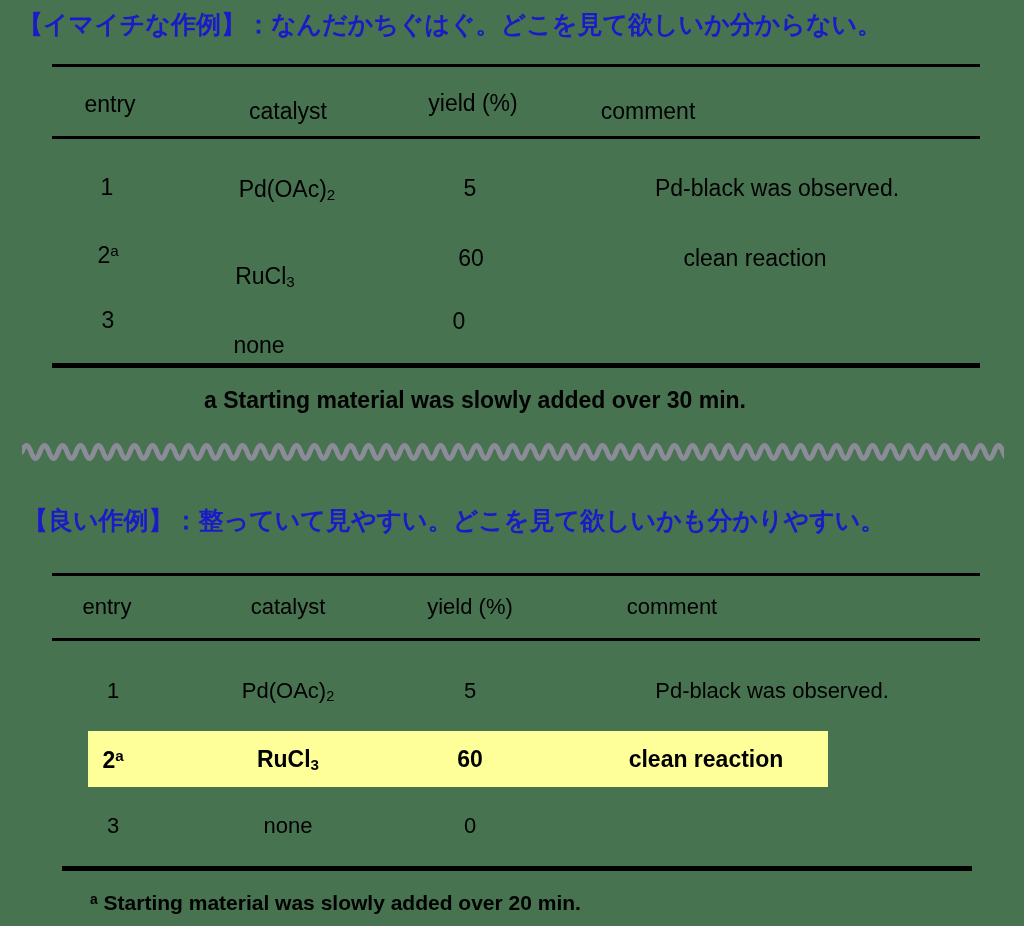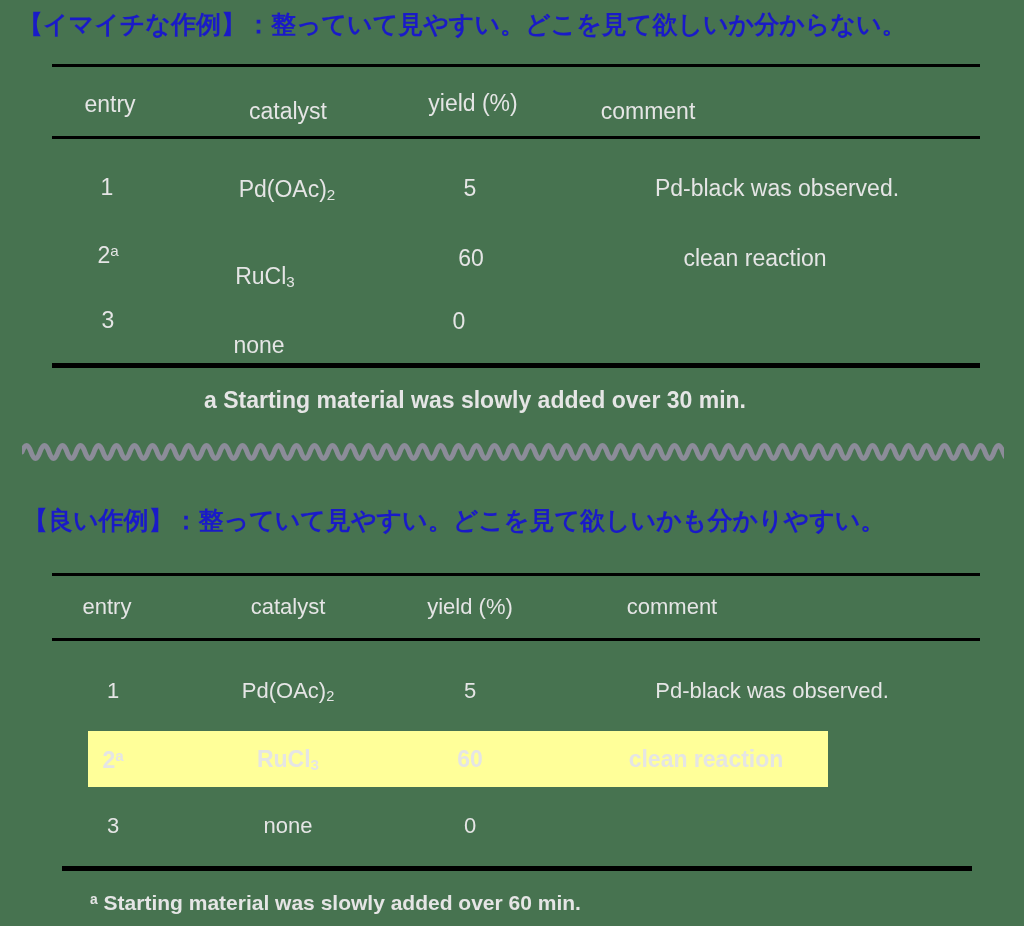--- a/index.html
+++ b/index.html
@@ -45,21 +45,21 @@
     width: 982px;
     height: 30px;
   }
   #wavy-divider svg { display: block; }
 
   
   .cell {
     position: absolute;
     white-space: nowrap;
     line-height: 1;
-    color: #e5e5e5;
+    color: #000000;
   }
   .cell.center { transform: translateX(-50%); }
 
   
   .bad .hdr   { font-size: 23px; font-weight: normal; }
   .bad .body  { font-size: 23px; font-weight: normal; }
   .bad .note  { font-size: 23px; font-weight: bold; }
 
   
   .good .hdr  { font-size: 22px; font-weight: normal; }
@@ -76,21 +76,21 @@
     left: 88px;
     top: 731px;
     width: 740px;
     height: 56px;
     background: #ffff99;
   }
 </style>
 </head>
 <body>
 
-<div class="heading" id="heading-bad">【イマイチな作例】：整っていて見やすい。どこを見て欲しいか分からない。</div>
+<div class="heading" id="heading-bad">【イマイチな作例】：なんだかちぐはぐ。どこを見て欲しいか分からない。</div>
 
 <div class="bad">
 
   <div class="rule rule-thin" style="left:52px; top:64px; width:928px;"></div>
 
   <div class="cell hdr center" style="left:110px; top:93px;">entry</div>
   <div class="cell hdr center" style="left:288px; top:100px;">catalyst</div>
   <div class="cell hdr center" style="left:473px; top:92px;">yield (%)</div>
   <div class="cell hdr center" style="left:648px; top:100px;">comment</div>
 
@@ -154,14 +154,14 @@
   <div class="cell hl center" style="left:288px; top:748px;"><span>RuCl</span><sub>3</sub></div>
   <div class="cell hl center" style="left:470px; top:748px;">60</div>
   <div class="cell hl center" style="left:706px; top:748px;">clean reaction</div>
 
   <div class="cell body center" style="left:113px; top:815px;">3</div>
   <div class="cell body center" style="left:288px; top:815px;">none</div>
   <div class="cell body center" style="left:470px; top:815px;">0</div>
 
   <div class="rule rule-thick" style="left:62px; top:866px; width:910px;"></div>
 
-  <div class="cell note" style="left:90px; top:892px;"><sup>a</sup> <span>Starting material was slowly added over 60 min.</span></div>
+  <div class="cell note" style="left:90px; top:892px;"><sup>a</sup> <span>Starting material was slowly added over 20 min.</span></div>
 </div>
 
 </body></html>

